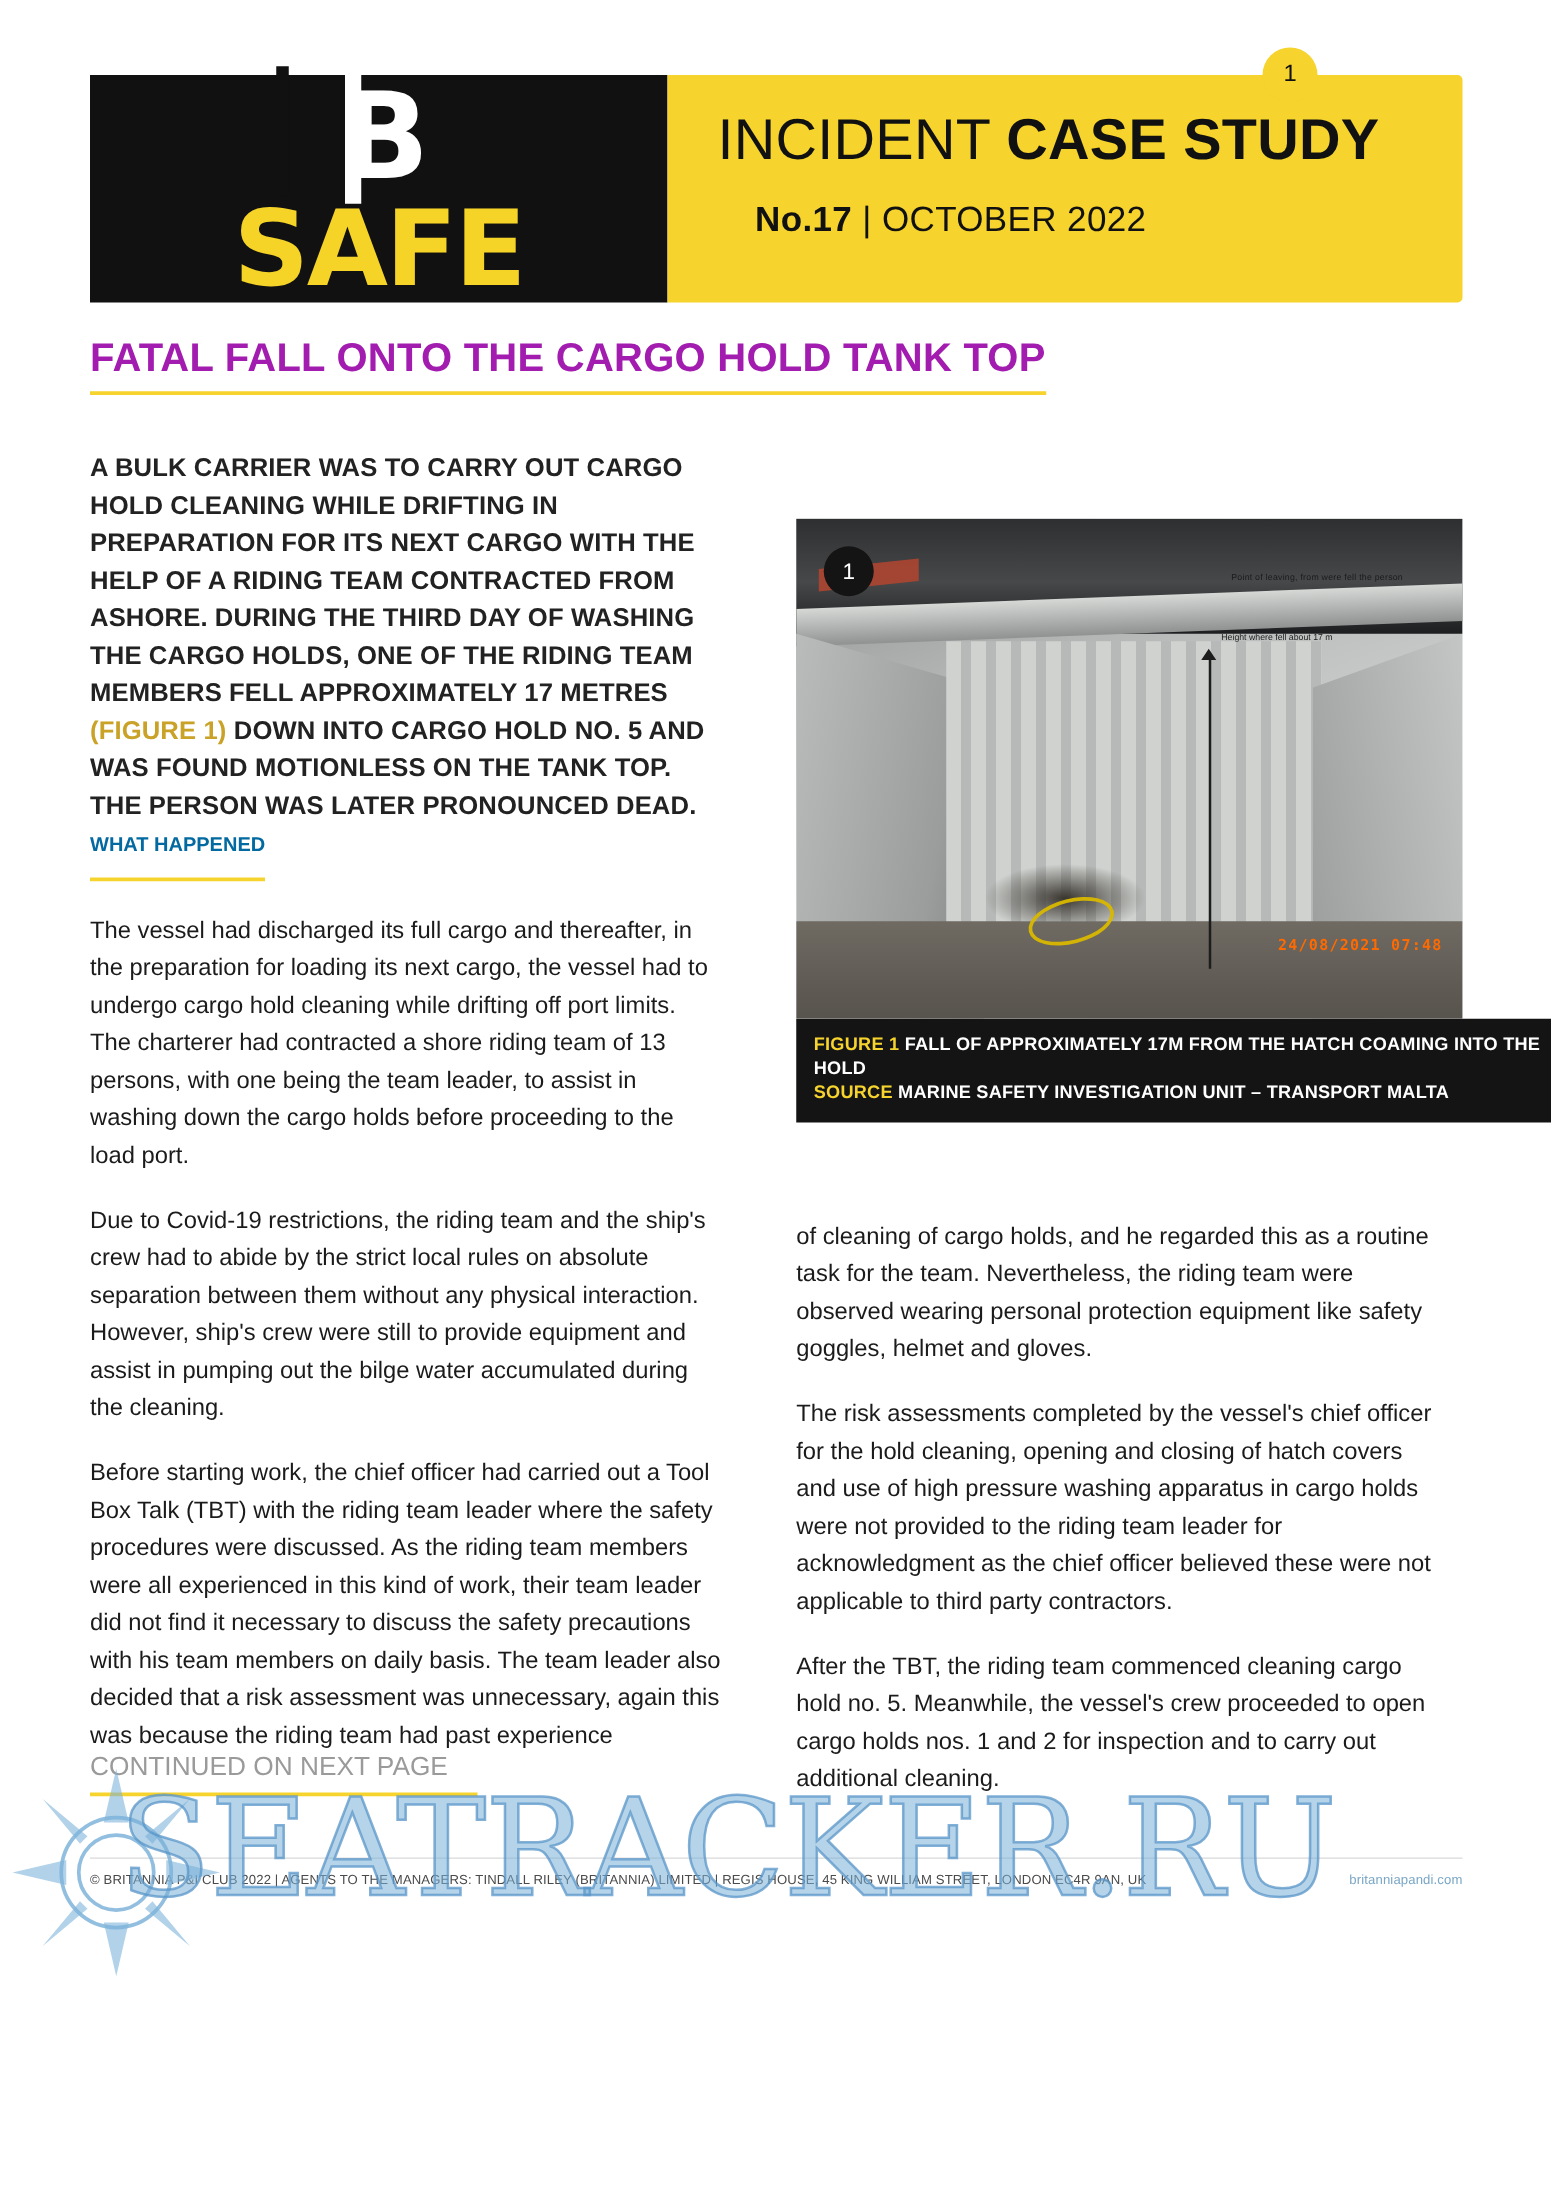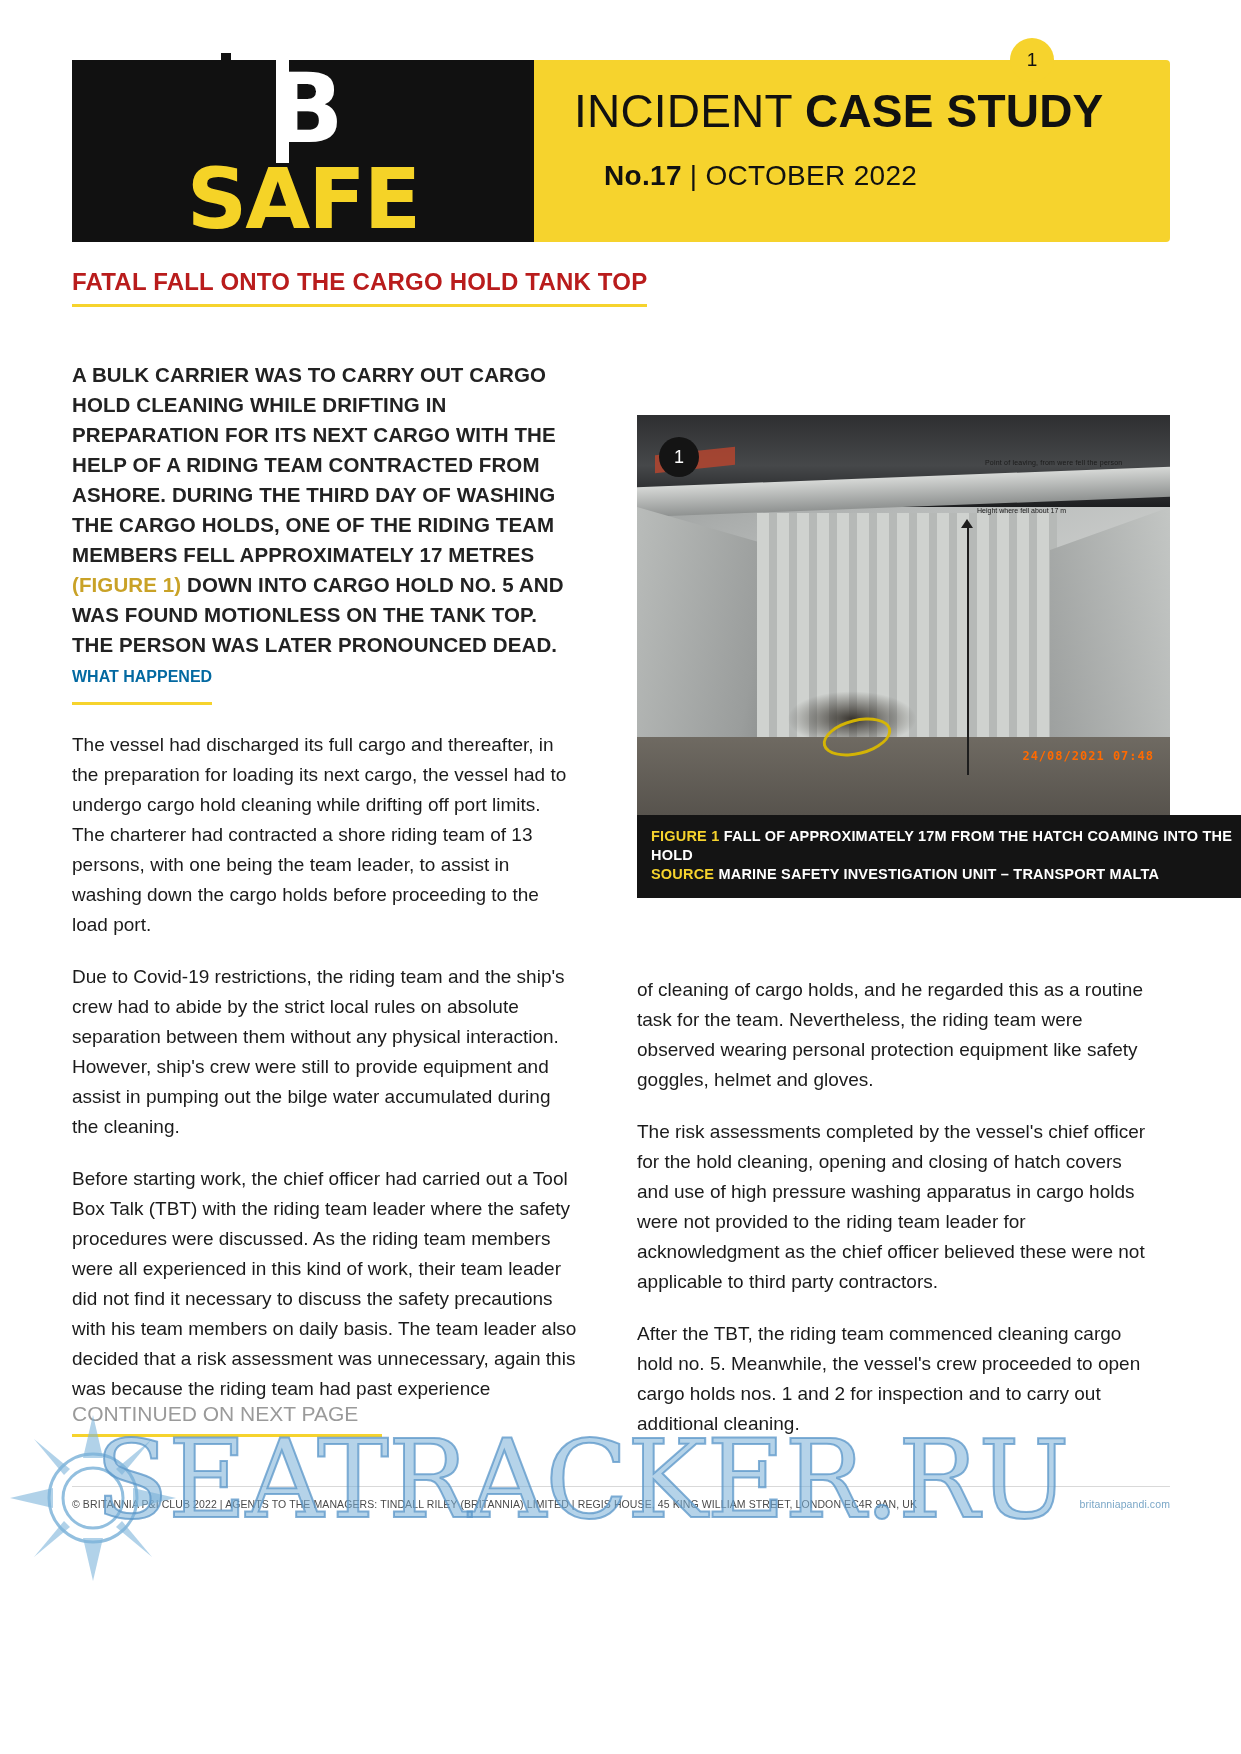--- a/index.html
+++ b/index.html
@@ -99,23 +99,23 @@
     font-size:19px;
     display:flex; align-items:center; justify-content:center;
   }
 
   
   .headline {
     position:absolute;
     left:72px; top:268px;
     width:640px;
     font-weight:bold;
-    font-size:24px;
+    font-size:32px;
     letter-spacing:.2px;
-    color:#b91c1c;
+    color:#a21caf;
     padding-bottom:8px;
     border-bottom:3px solid #f6d32d;
     display:inline-block;
     width:auto;
   }
 
   
   .lead {
     position:absolute;
     left:72px; top:360px;

